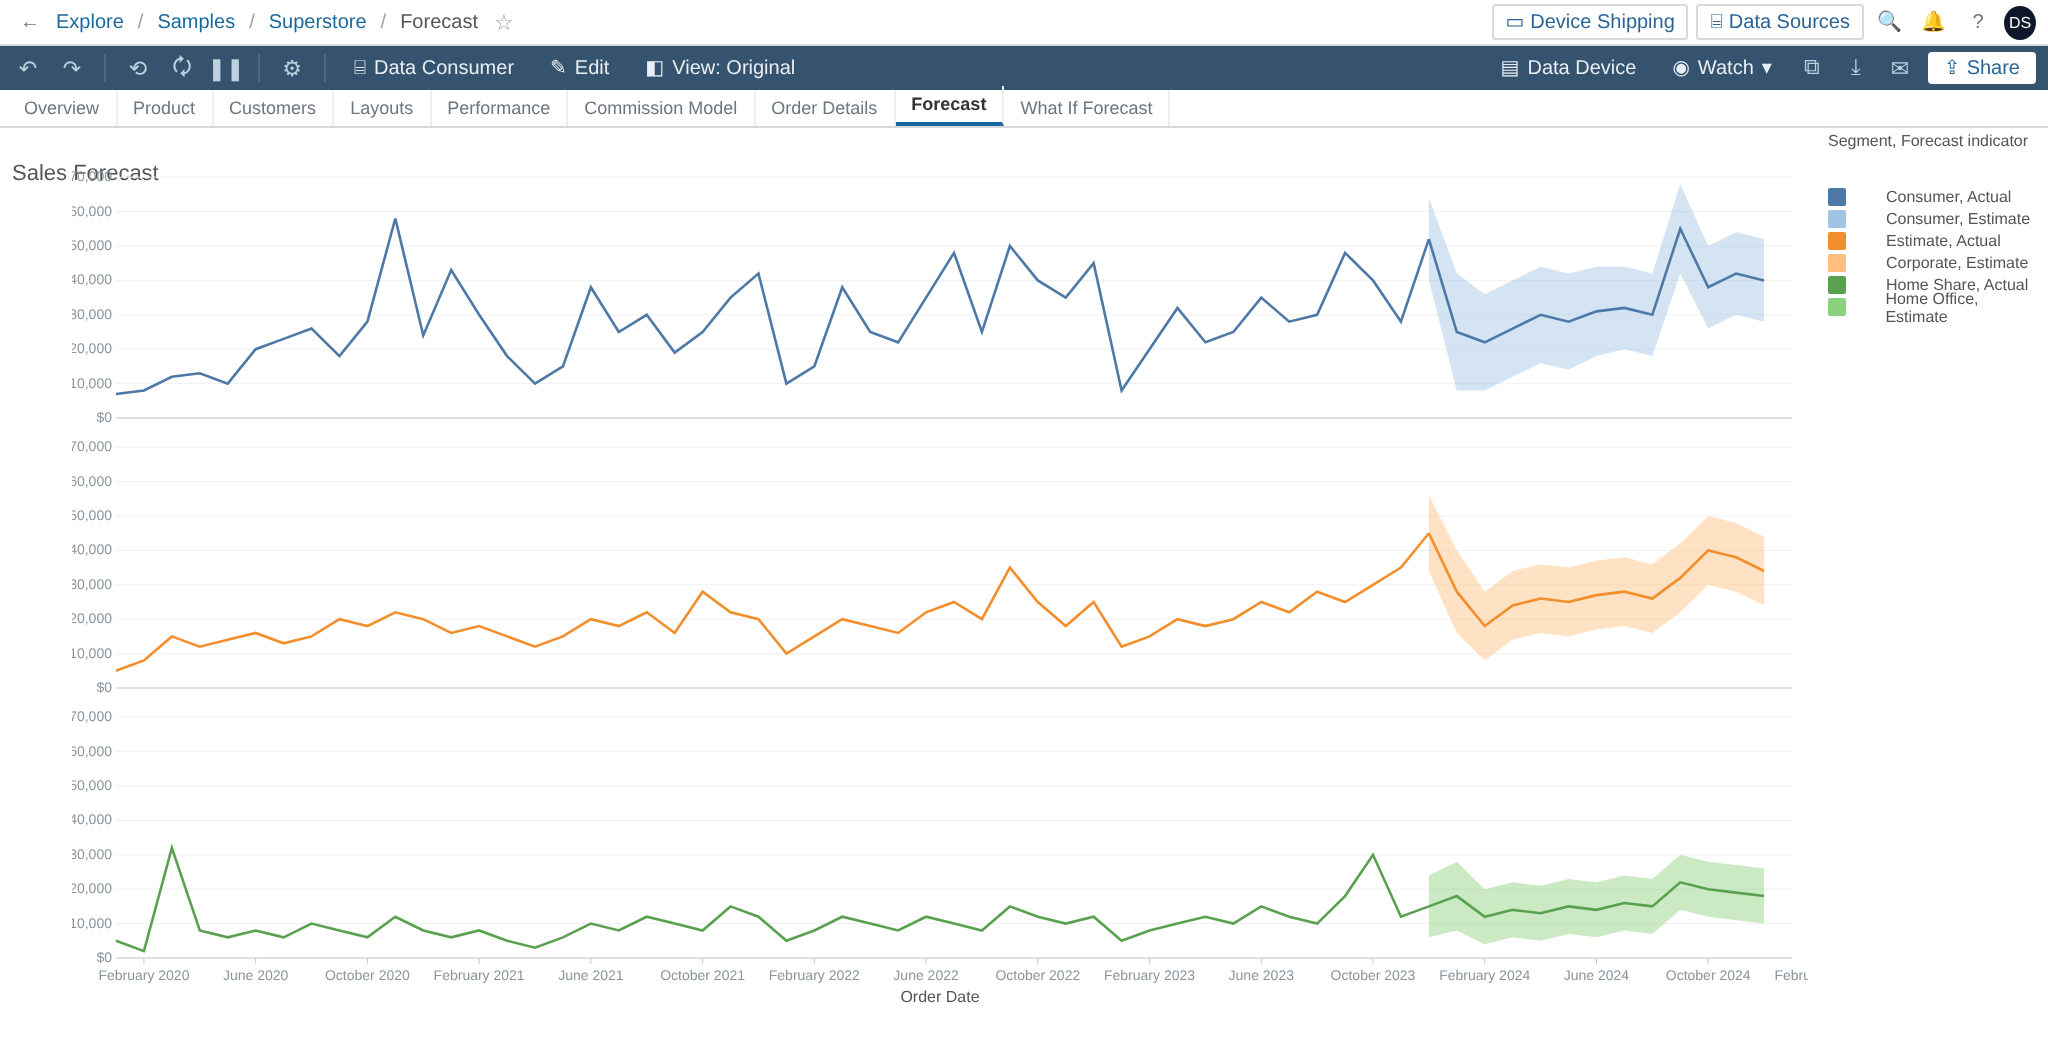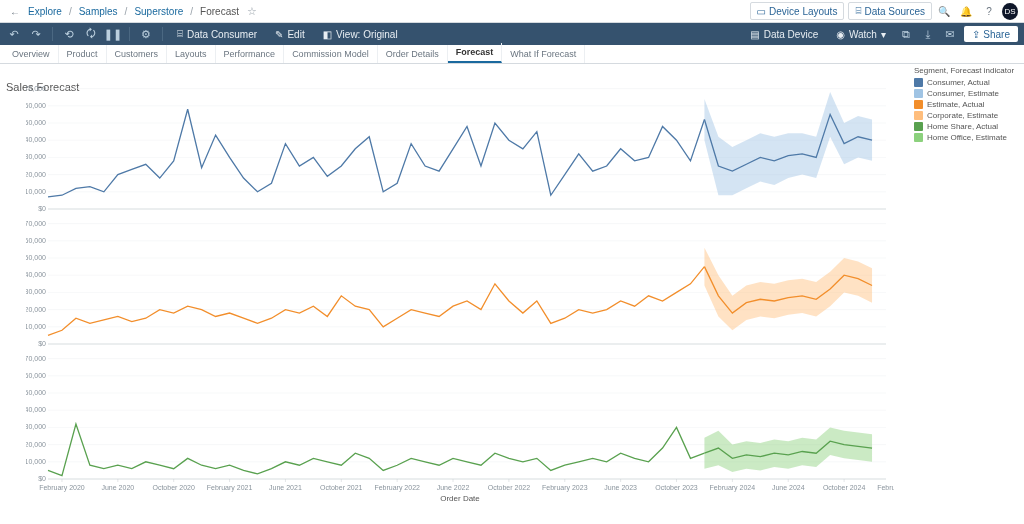--- a/index.html
+++ b/index.html
@@ -18,45 +18,45 @@
 .bluebar .btn{display:flex;align-items:center;gap:4px;height:16px;padding:0 6px;color:#e8eef3;cursor:pointer}
 .bluebar .btn .bi{font-size:10px}
 .bluebar .spacer{flex:1}
 .share{display:flex;align-items:center;gap:3px;height:16px;padding:0 8px;background:#fff;color:#2a6496;border-radius:2px;cursor:pointer}
 .tabs{display:flex;align-items:flex-end;height:18px;border-bottom:1px solid #d5dadf;padding:0 4px;gap:0}
 .tab{padding:0 8px;height:18px;display:flex;align-items:center;color:#6b7681;border-right:1px solid #eceff2;cursor:pointer;font-size:9px}
 .tab.active{color:#333;border-bottom:2px solid #1a699e;font-weight:600}
 .viz{position:relative;width:1024px;height:462px}
 .viz-title{position:absolute;left:6px;top:17px;font-size:11px;color:#555}
 .legend{position:absolute;right:4px;top:2px;width:106px}
-.legend-title{font-size:8px;color:#555;margin-bottom:2px}
-.legend-item{display:flex;align-items:center;gap:4px;font-size:8px;color:#555;height:11px}
+.legend-title{font-size:8px;color:#555;margin-bottom:18px}
+.legend-item{display:flex;align-items:center;gap:20px;font-size:8px;color:#555;height:11px}
 .swatch{width:9px;height:9px;border-radius:1px}
-.plot-area{position:absolute;left:26px;top:16px;width:868px;height:428px}
+.plot-area{position:absolute;left:36px;top:16px;width:868px;height:428px}
 svg{display:block}
 .row-label{font-size:7px;fill:#8a949d}
 .xlabel{font-size:8px;fill:#555}
 </style>
 </head>
 <body>
 
 <div class="topbar">
   <span class="sq-ico">←</span>
   <span class="crumb">Explore</span>
   <span class="sep">/</span>
   <span class="crumb">Samples</span>
   <span class="sep">/</span>
   <span class="crumb">Superstore</span>
   <span class="sep">/</span>
   <span style="color:#555">Forecast</span>
   <span class="star-ico">☆</span>
   <span class="spacer"></span>
   <span class="pill">
       <span class="ico">▭</span>
-      <span>Device Layouts</span>
+      <span>Device Shipping</span>
     </span>
   <span class="pill">
       <span class="ico">⌸</span>
       <span>Data Sources</span>
     </span>
   <span class="sq-ico">🔍</span>
   <span class="sq-ico">🔔</span>
   <span class="sq-ico">?</span>
   <span class="avatar">DS</span>
 </div>

